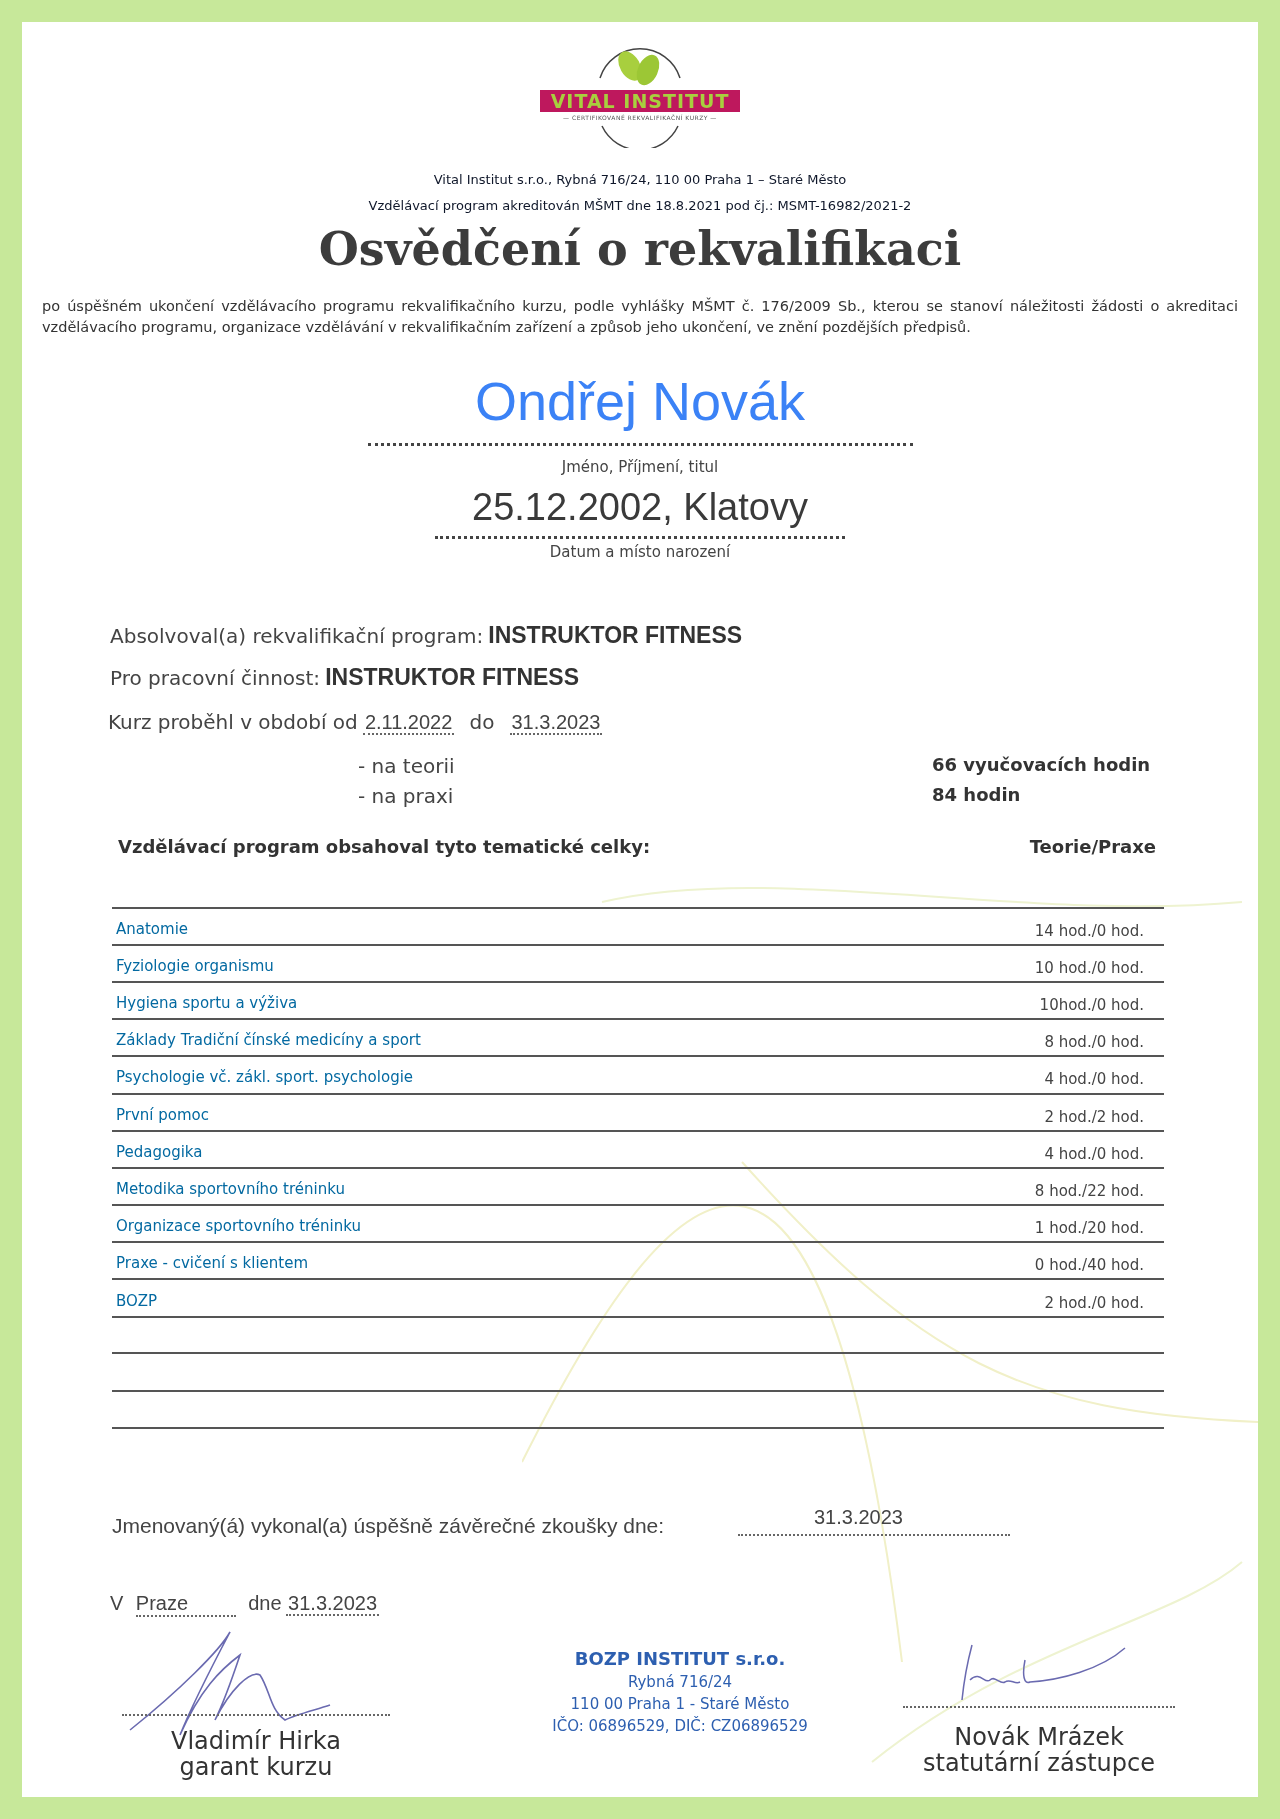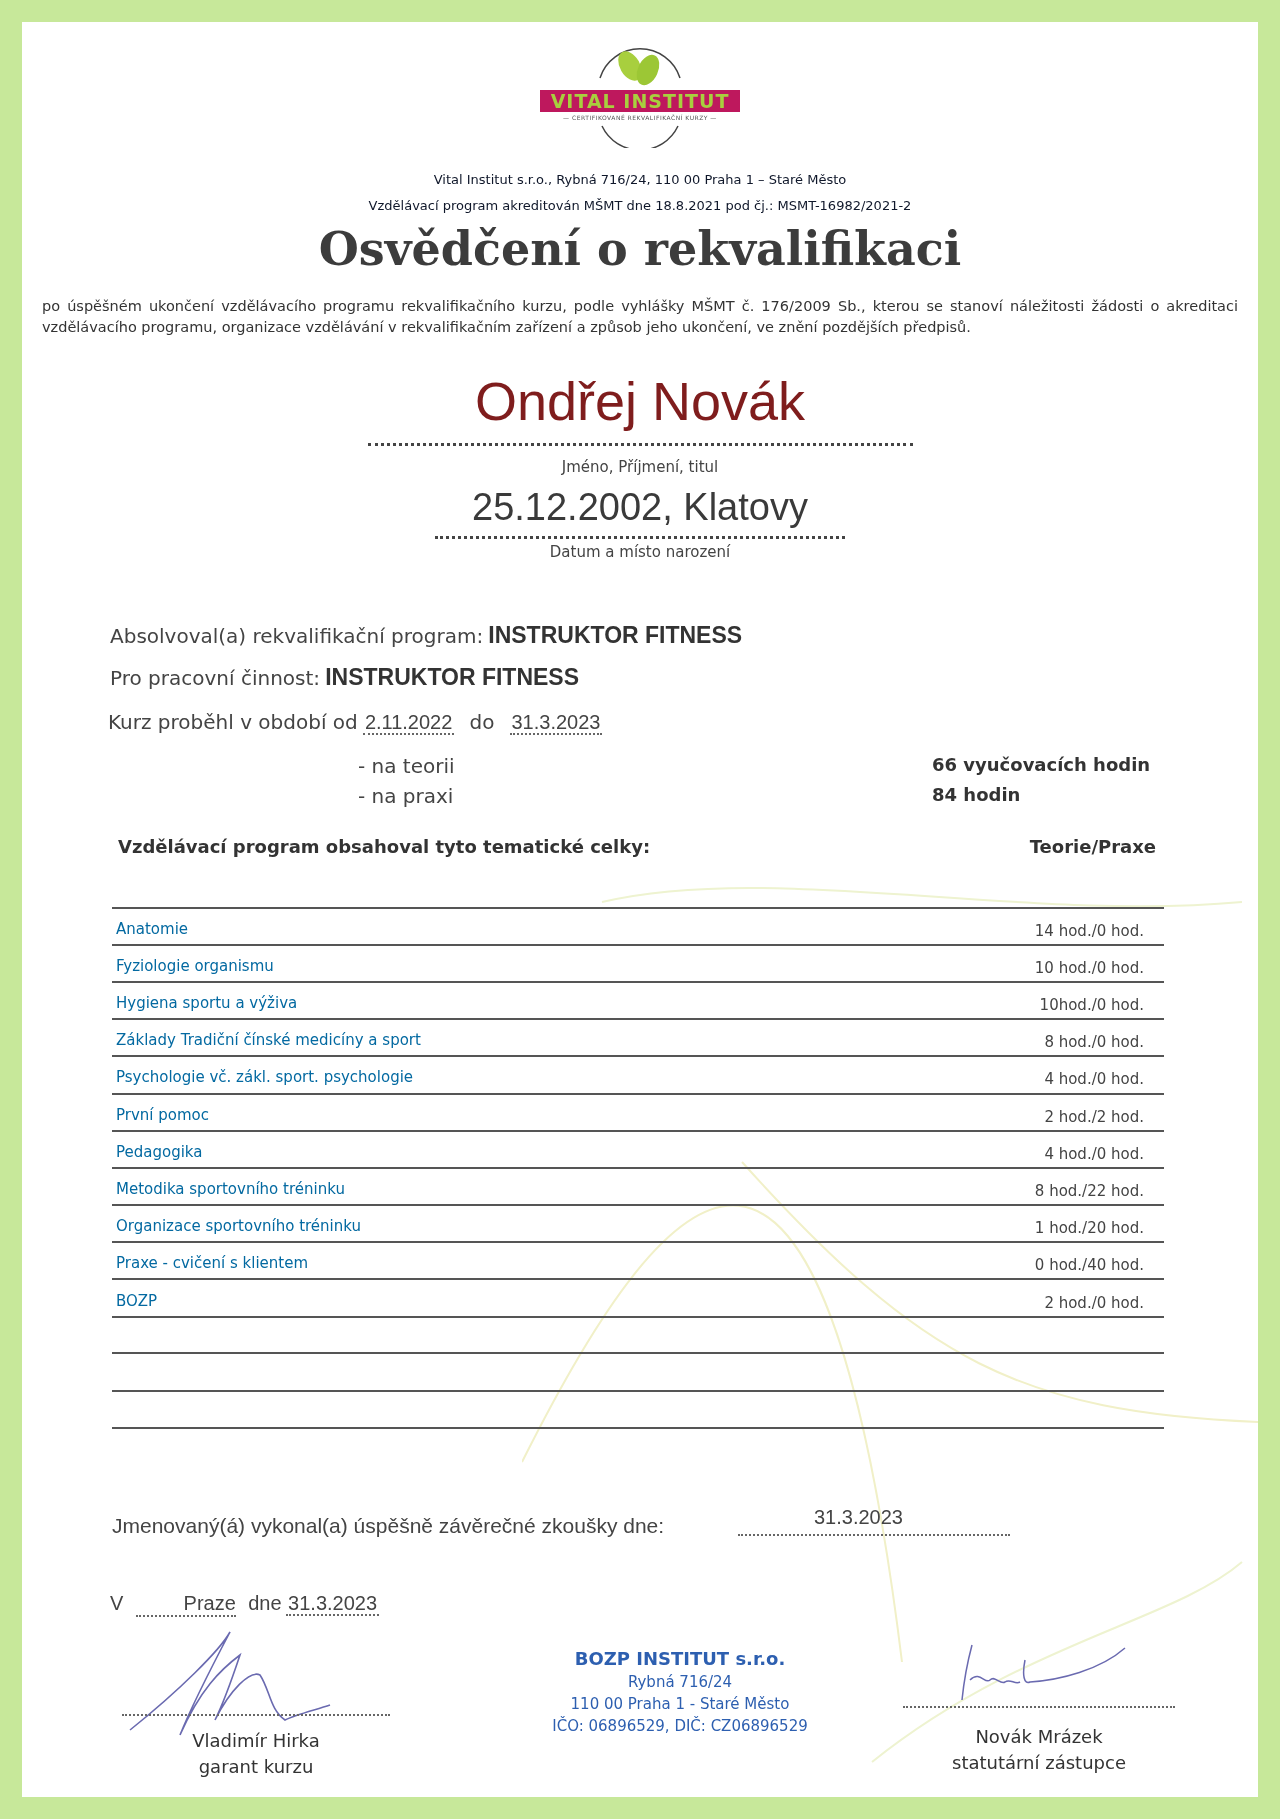--- a/index.html
+++ b/index.html
@@ -11,35 +11,35 @@
     box-sizing:border-box; }
   .sheet { position:absolute; left:22px; top:22px; right:22px; bottom:22px; background:#fff; }
   .abs { position:absolute; }
   .center { text-align:center; left:0; right:0; }
   .logo { left:540px; top:38px; width:200px; height:110px; }
   .logo-text { position:absolute; top:52px; left:0; right:0; text-align:center; font-weight:bold; color:#a8cf3e; font-size:19px; letter-spacing:1px; font-family:"DejaVu Sans", sans-serif; background:#be185d; }
   .logo-sub { position:absolute; top:76px; left:0; right:0; text-align:center; font-size:6px; color:#555; letter-spacing:0.5px; background:#fff;}
   .addr { font-size:13px; color:#0f172a; }
   .title { font-family:"DejaVu Serif", serif; font-weight:bold; font-size:46px; color:#3c3c3c; }
   .intro { font-size:14.5px; color:#333; line-height:21px; left:42px; right:42px; text-align:justify; }
-  .big { font-family:"Liberation Sans", sans-serif; font-size:54px; color:#7f1d1d; }
+  .big { font-family:"Liberation Sans", sans-serif; font-size:54px; color:#3b82f6; }
   .mid { font-family:"Liberation Sans", sans-serif; font-size:38px; color:#3a3a3a; }
   .dots { border-bottom:3px dotted #444; height:0; }
   .dots-thin { border-bottom:2px dotted #666; height:0; }
   .cap { font-size:15px; color:#444; }
   .field { font-size:20px; color:#444; }
   .bold { font-family:"Liberation Sans", sans-serif; font-weight:bold; font-size:23px; color:#333; }
   .val { font-family:"Liberation Sans", sans-serif; font-size:20px; color:#444; }
   .hrs { font-weight:bold; font-size:18px; color:#333; }
   .row-line { left:112px; width:1052px; border-top:2px solid #555; height:0; }
   .topic { font-size:15px; color:#0369a1; left:116px; }
   .hours { font-size:15px; color:#444; right:136px; text-align:right; }
   .stamp { color:#2d5fb0; text-align:center; font-family:"DejaVu Sans", sans-serif; font-size:15px; line-height:22px; }
   .stamp b { font-size:18px; }
-  .sig-name { font-size:18px; color:#333; text-align:center; line-height:26px; }
+  .sig-name { font-size:24px; color:#333; text-align:center; line-height:26px; }
 </style>
 </head>
 <body>
 
 <div class="border"></div>
 <div class="sheet">
 
   <svg class="abs" style="left:500px;top:840px" width="736" height="930">
     <path d="M80 40 C 250 0, 500 60, 720 40" stroke="#eef3d0" stroke-width="2" fill="none"></path>
     <path d="M0 600 C 150 300, 300 150, 380 800" stroke="#f1f0c8" stroke-width="2" fill="none"></path>
@@ -131,21 +131,21 @@
 <div class="abs hours" style="top:1256px">0 hod./40 hod.</div>
 <div class="abs topic" style="top:1292px">BOZP</div>
 <div class="abs hours" style="top:1294px">2 hod./0 hod.</div>
 
 <div class="abs field" style="left:112px;top:1514px;font-family:'Liberation Sans',sans-serif;font-size:21px">Jmenovaný(á) vykonal(a)  úspěšně závěrečné zkoušky dne:</div>
 <div class="abs dots-thin" style="left:738px;width:272px;top:1534px"></div>
 <div class="abs val" style="left:814px;top:1506px">31.3.2023</div>
 
 <div class="abs" style="left:110px;top:1592px;font-family:'Liberation Sans',sans-serif">
   <span class="val">V</span>
-  <span class="val" style="display:inline-block;width:100px;text-align:right;border-bottom:2px dotted #666;margin:0 8px">Praze</span>
+  <span class="val" style="display:inline-block;width:100px;text-align:left;border-bottom:2px dotted #666;margin:0 8px">Praze</span>
   <span class="val">dne</span>
   <span class="val" style="border-bottom:2px dotted #666;padding:0 2px">31.3.2023</span>
 </div>
 
 <svg class="abs" style="left:120px;top:1630px" width="250" height="110">
   <path d="M10 100 C 60 60, 100 20, 110 2 C 90 40, 70 80, 60 105 C 80 60, 100 40, 120 25 C 110 55, 100 80, 95 90 C 110 60, 130 40, 140 45 C 150 60, 150 80, 165 90 C 175 85, 195 80, 210 75" stroke="#6a6ab0" stroke-width="1.6" fill="none"></path>
 </svg>
 <div class="abs dots-thin" style="left:122px;width:268px;top:1714px"></div>
 <div class="abs sig-name" style="left:122px;width:268px;top:1728px">
   <div>Vladimír Hirka</div>

